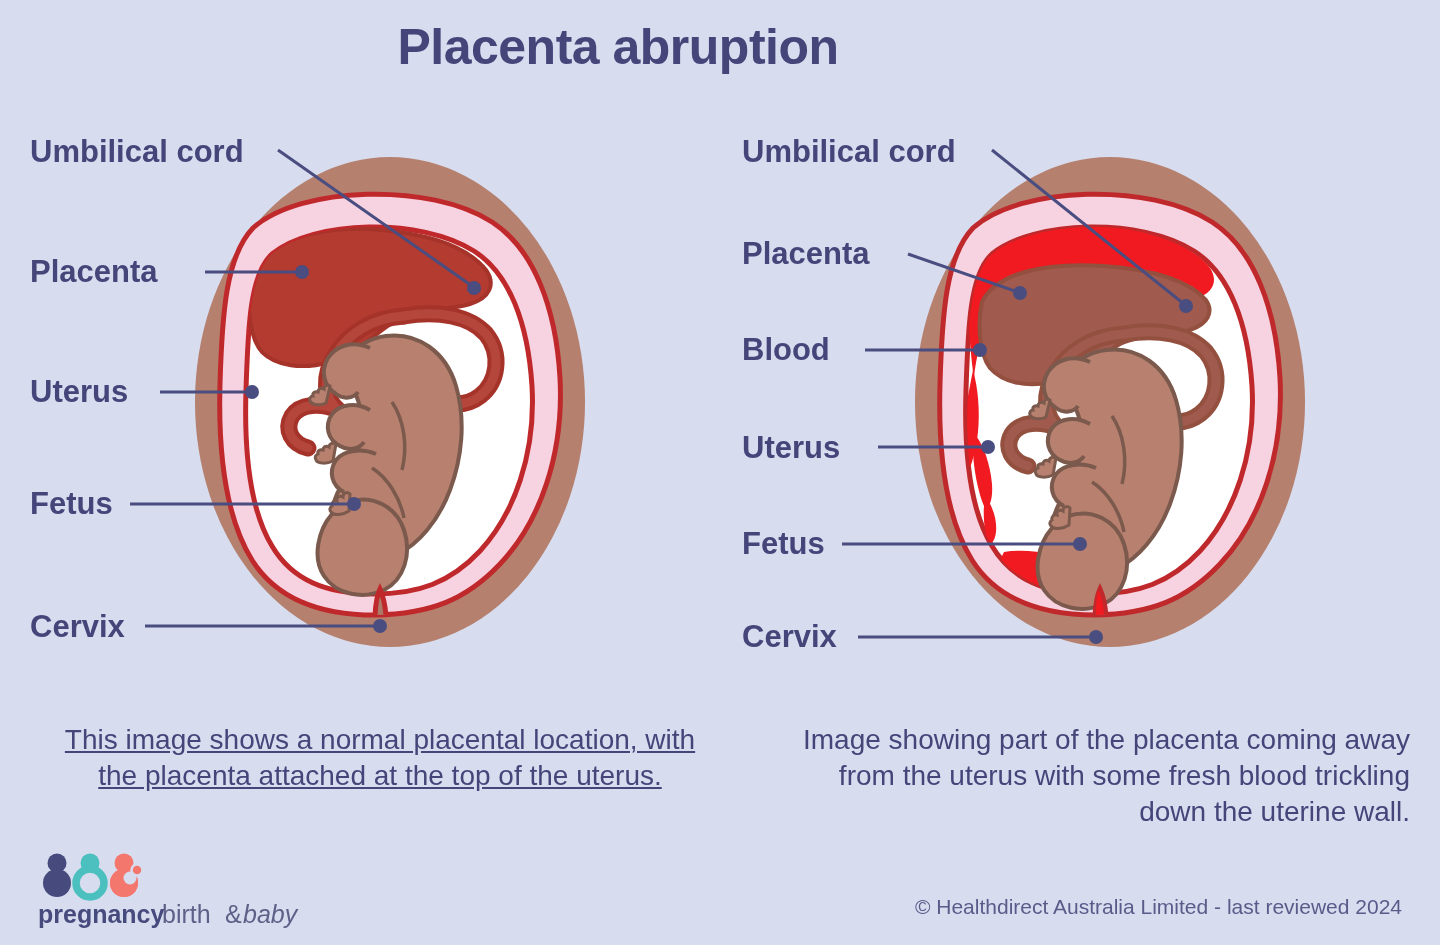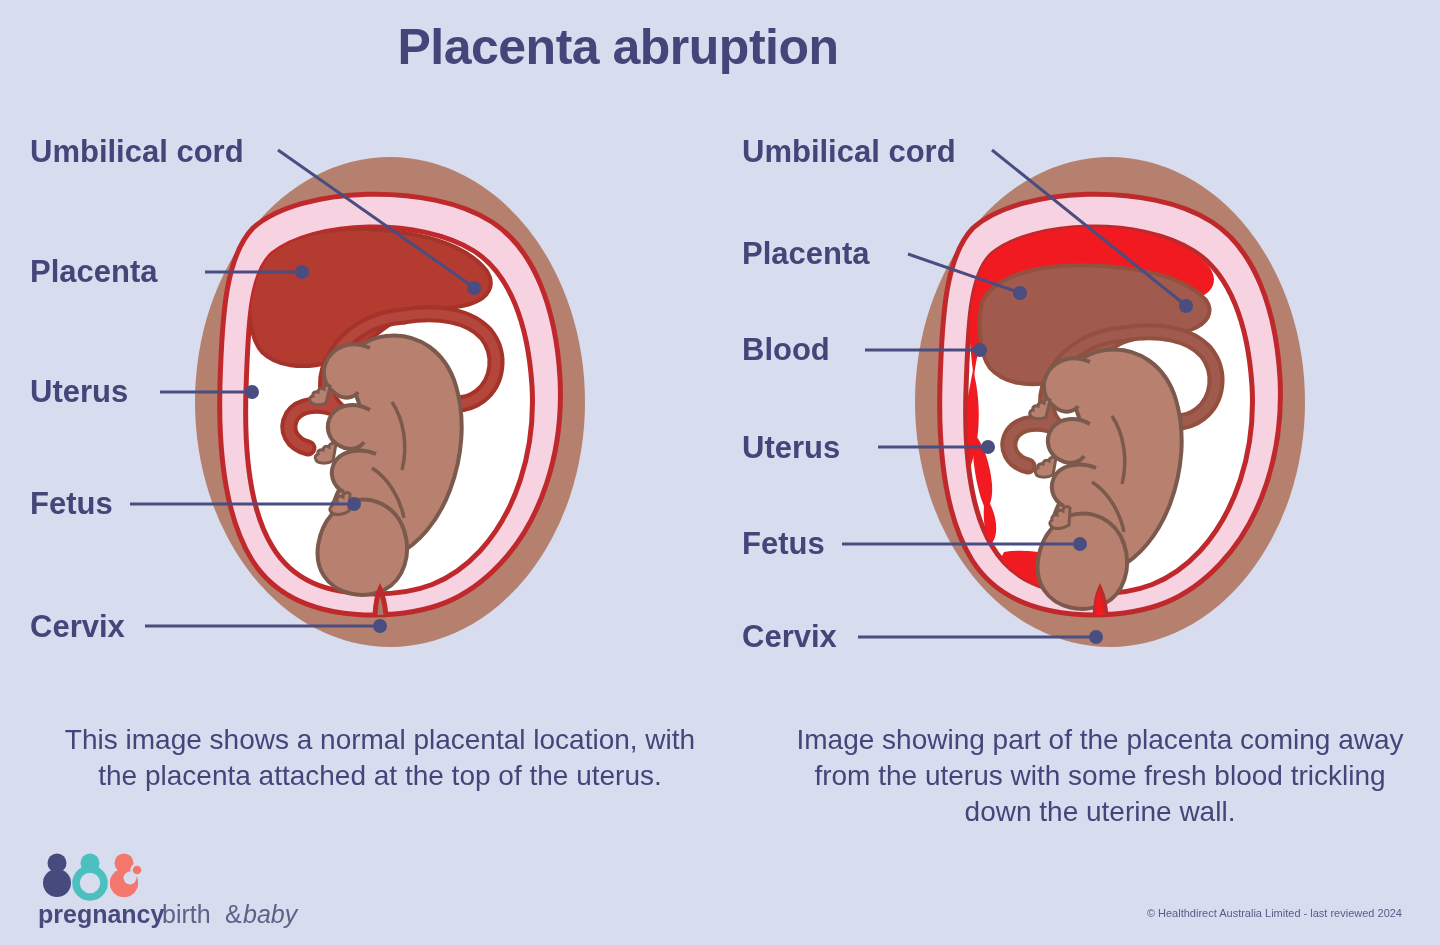--- a/index.html
+++ b/index.html
@@ -40,39 +40,41 @@
     text-align: center;
     font-size: 28px;
     line-height: 1.28;
     color: #46457a;
     font-family: "Liberation Sans", sans-serif;
   }
   #caption-normal {
     left: 60px;
     top: 722px;
     width: 640px;
+    text-decoration: underline;
   }
   #caption-abruption {
     left: 790px;
     top: 722px;
     width: 620px;
+    text-align: right;
   }
 
   #brand-logo {
     position: absolute;
     left: 38px;
     bottom: 14px;
     width: 330px;
     height: 80px;
   }
   #copyright {
     position: absolute;
     right: 38px;
     bottom: 26px;
-    font-size: 11px;
+    font-size: 21px;
     color: #5b5b8a;
     font-family: "Liberation Sans", sans-serif;
     text-align: right;
   }
   .lbl {
     font-family: "Liberation Sans", sans-serif;
     font-size: 31px;
     font-weight: bold;
     fill: #46457a;
   }

